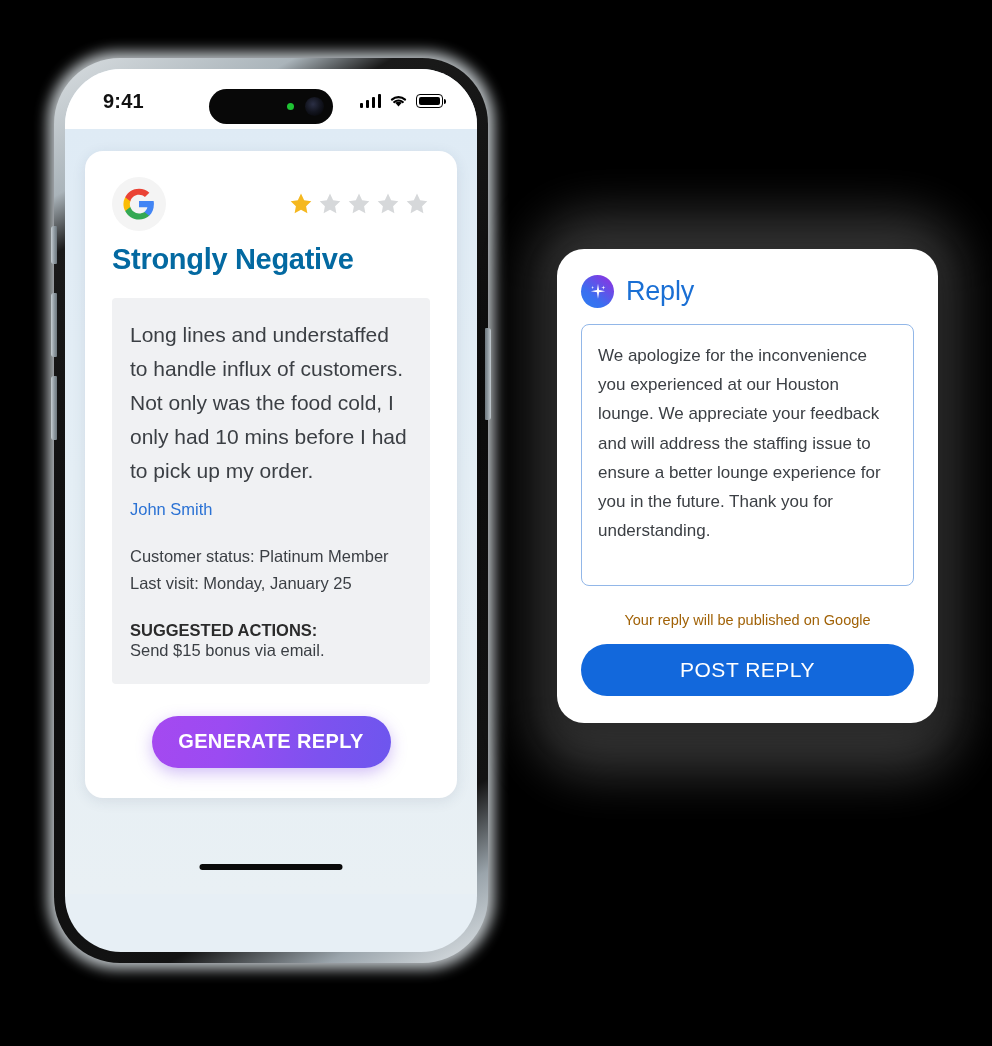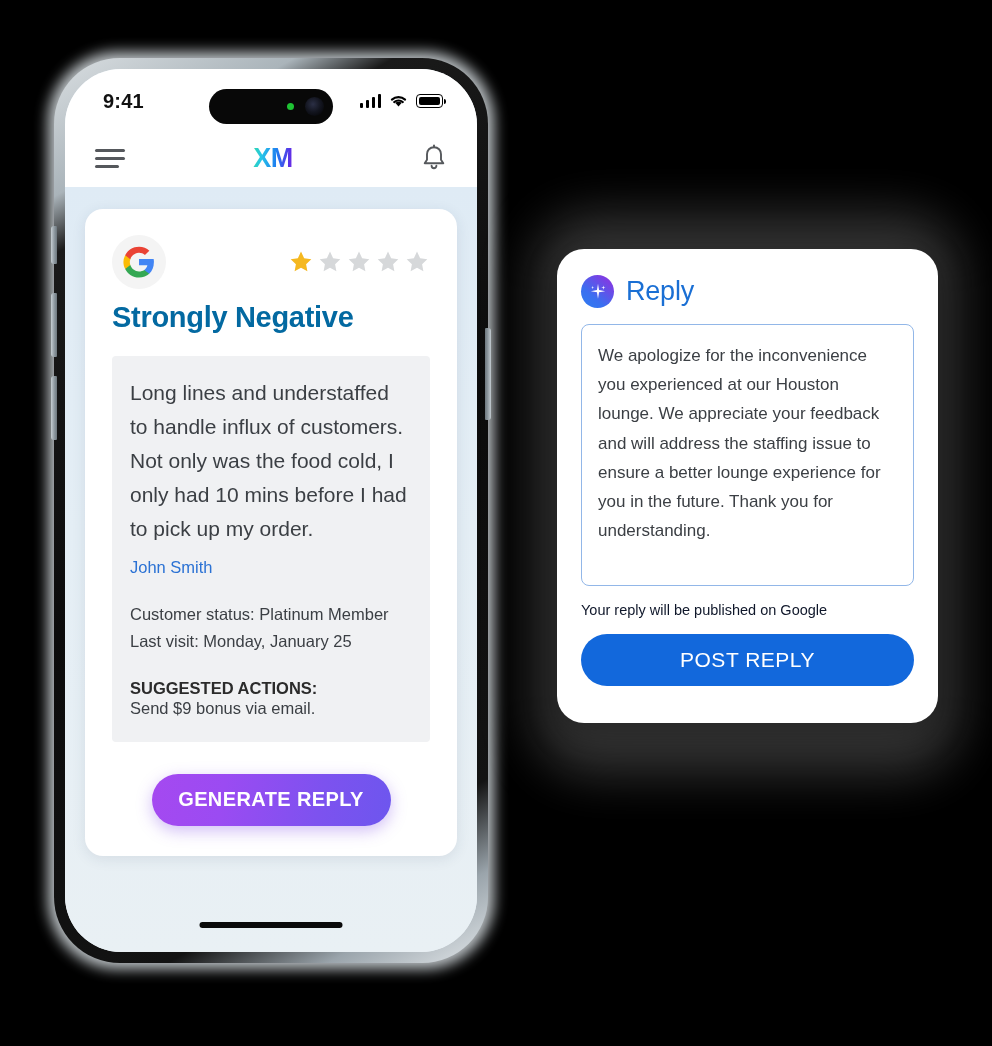--- a/index.html
+++ b/index.html
@@ -214,21 +214,21 @@
   #reply-title { font-size: 27px; color:#1a6fd4; letter-spacing:-.2px; }
 
   #reply-textbox {
     margin-top: 16px;
     border: 1.4px solid #92b7e8; border-radius: 8px;
     padding: 16px 16px 18px 16px;
     height: 262px;
   }
   #reply-text { font-size: 17px; line-height: 1.72; color:#3b3f44; }
 
-  #reply-note { margin-top: 16px; font-size: 14.5px; color:#0f172a; }
+  #reply-note { margin-top: 26px; font-size: 14.5px; color:#a16207;text-align:center; }
 
   #post-reply-button {
     display:block; width:100%; height: 52px; margin-top: 16px;
     border:none; cursor:pointer; border-radius: 26px;
     background:#1268dc; color:#fff;
     font-size: 21px; letter-spacing:.5px;
     font-family:"Liberation Sans", sans-serif;
   }
 </style>
 </head>
@@ -265,33 +265,20 @@
             <path d="M9.5 12.4 L6.4 8.9 a4.7 4.7 0 0 1 6.2 0 Z" fill="#000"></path>
             <path d="M2.9 5.6 a10 10 0 0 1 13.2 0" stroke="#000" stroke-width="2.1" fill="none" stroke-linecap="round"></path>
             <path d="M5.2 8.1 a6.6 6.6 0 0 1 8.6 0" stroke="#000" stroke-width="2.1" fill="none" stroke-linecap="round"></path>
           </svg>
           <div id="battery-icon">
             <div id="battery-fill"></div>
           </div>
         </div>
       </div>
 
-      <div id="app-header">
-        <div id="menu-icon">
-          <span></span>
-            <span></span>
-            <span></span>
-        </div>
-        <div id="xm-logo">XM</div>
-        <svg width="26" height="29" viewBox="0 0 26 29">
-          <path d="M13 3.2 c-4.2 0-7 3.1-7 7 v5.6 l-2.3 3.4 h18.6 L20 15.8 v-5.6 c0-3.9-2.8-7-7-7 z" fill="none" stroke="#55585c" stroke-width="1.9" stroke-linejoin="round"></path>
-          <path d="M13 1.4 v1.8" stroke="#55585c" stroke-width="1.9" stroke-linecap="round"></path>
-          <path d="M10.6 21.8 a2.4 2.4 0 0 0 4.8 0" fill="none" stroke="#55585c" stroke-width="1.9" stroke-linecap="round"></path>
-        </svg>
-      </div>
 
       <div id="app-body">
 
         <div id="review-card">
 
           <div id="review-top">
             <div id="google-logo-wrap">
               <svg width="34" height="34" viewBox="0 0 48 48">
                 <path fill="#4285F4" d="M45.1 24.5c0-1.6-.14-3.2-.42-4.7H24v8.9h11.8c-.5 2.7-2.05 5-4.37 6.55v5.45h7.05c4.13-3.8 6.52-9.4 6.52-16.2z"></path>
                 <path fill="#34A853" d="M24 46c5.9 0 10.85-1.95 14.47-5.3l-7.05-5.45c-1.96 1.32-4.47 2.1-7.42 2.1-5.7 0-10.53-3.85-12.26-9.03H4.45v5.63C8.05 41.1 15.45 46 24 46z"></path>
@@ -324,21 +311,21 @@
           <div id="review-detail">
             <div id="review-text">Long lines and understaffed to handle influx of customers. Not only was the food cold, I only had 10 mins before I had to pick up my order.</div>
             <span id="reviewer-name">John Smith</span>
 
             <div id="meta-block">
               <div class="meta-line">Customer status: Platinum Member</div>
               <div class="meta-line">Last visit: Monday, January 25</div>
             </div>
 
             <div id="actions-label">SUGGESTED ACTIONS:</div>
-            <div id="action-text">Send $9 bonus via email.</div>
+            <div id="action-text">Send $15 bonus via email.</div>
           </div>
 
           <button id="generate-reply-button">GENERATE REPLY</button>
         </div>
 
         <div id="home-indicator"></div>
       </div>
 
     </div>
   </div>

